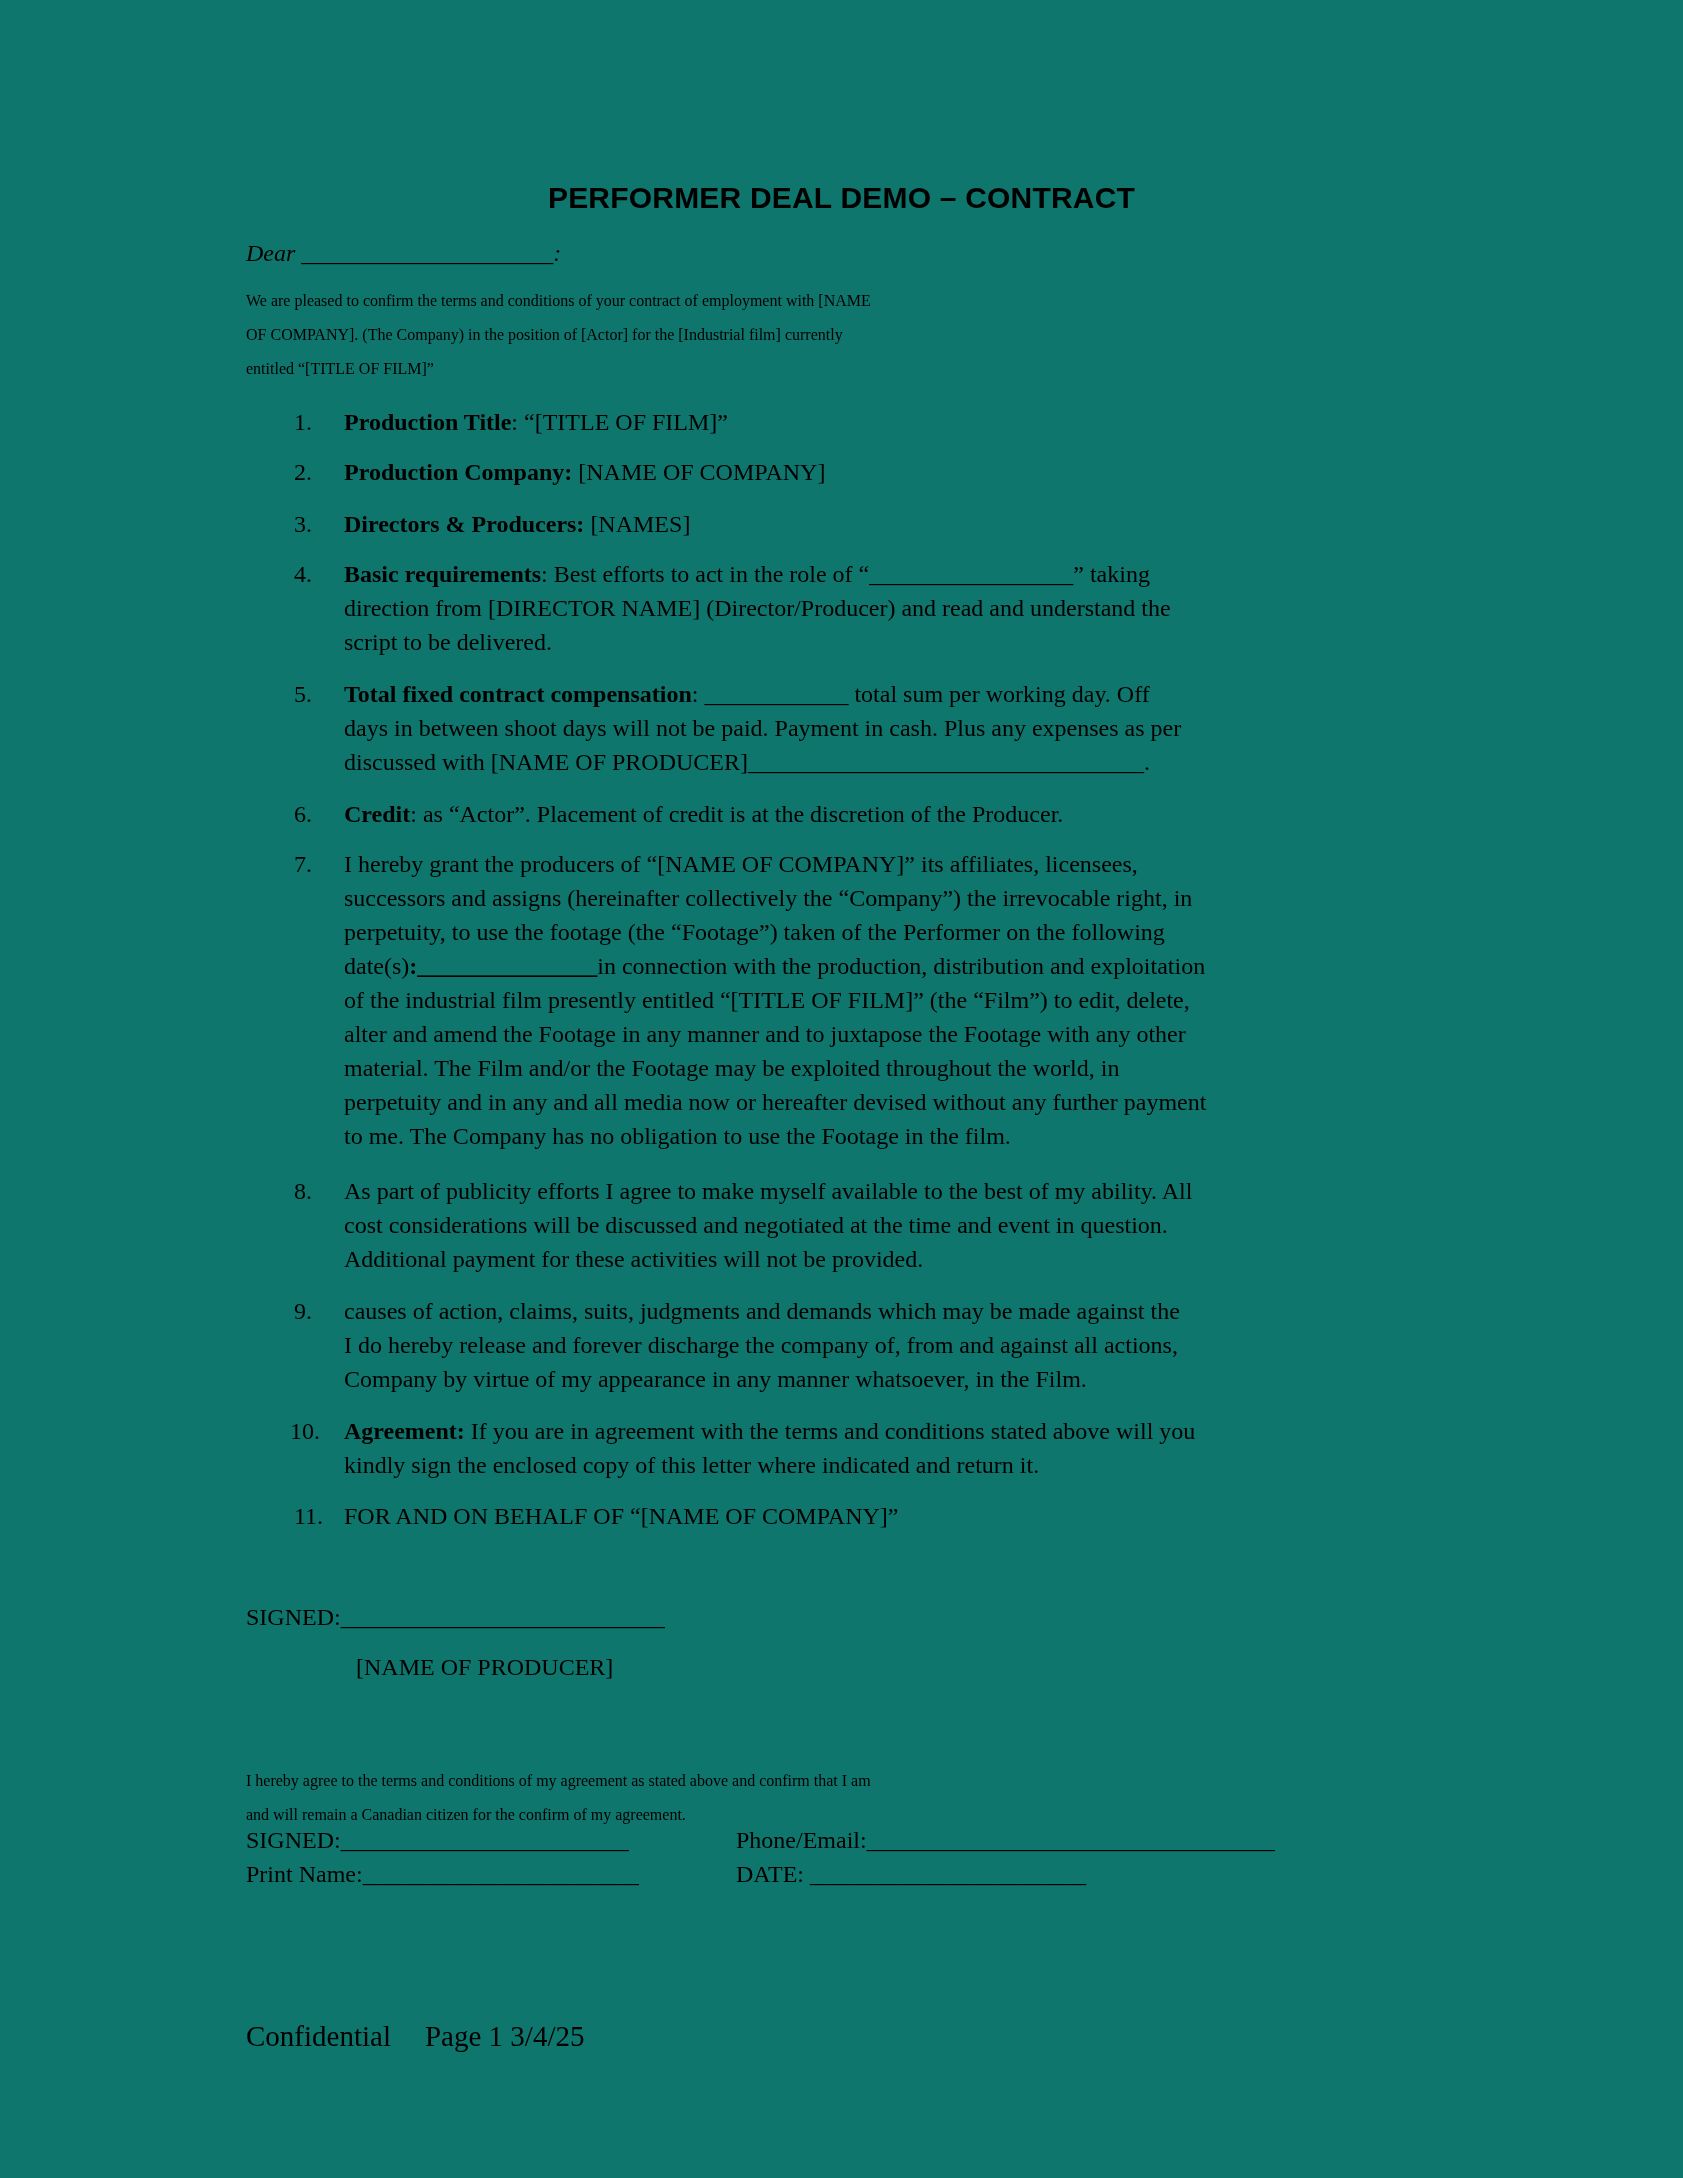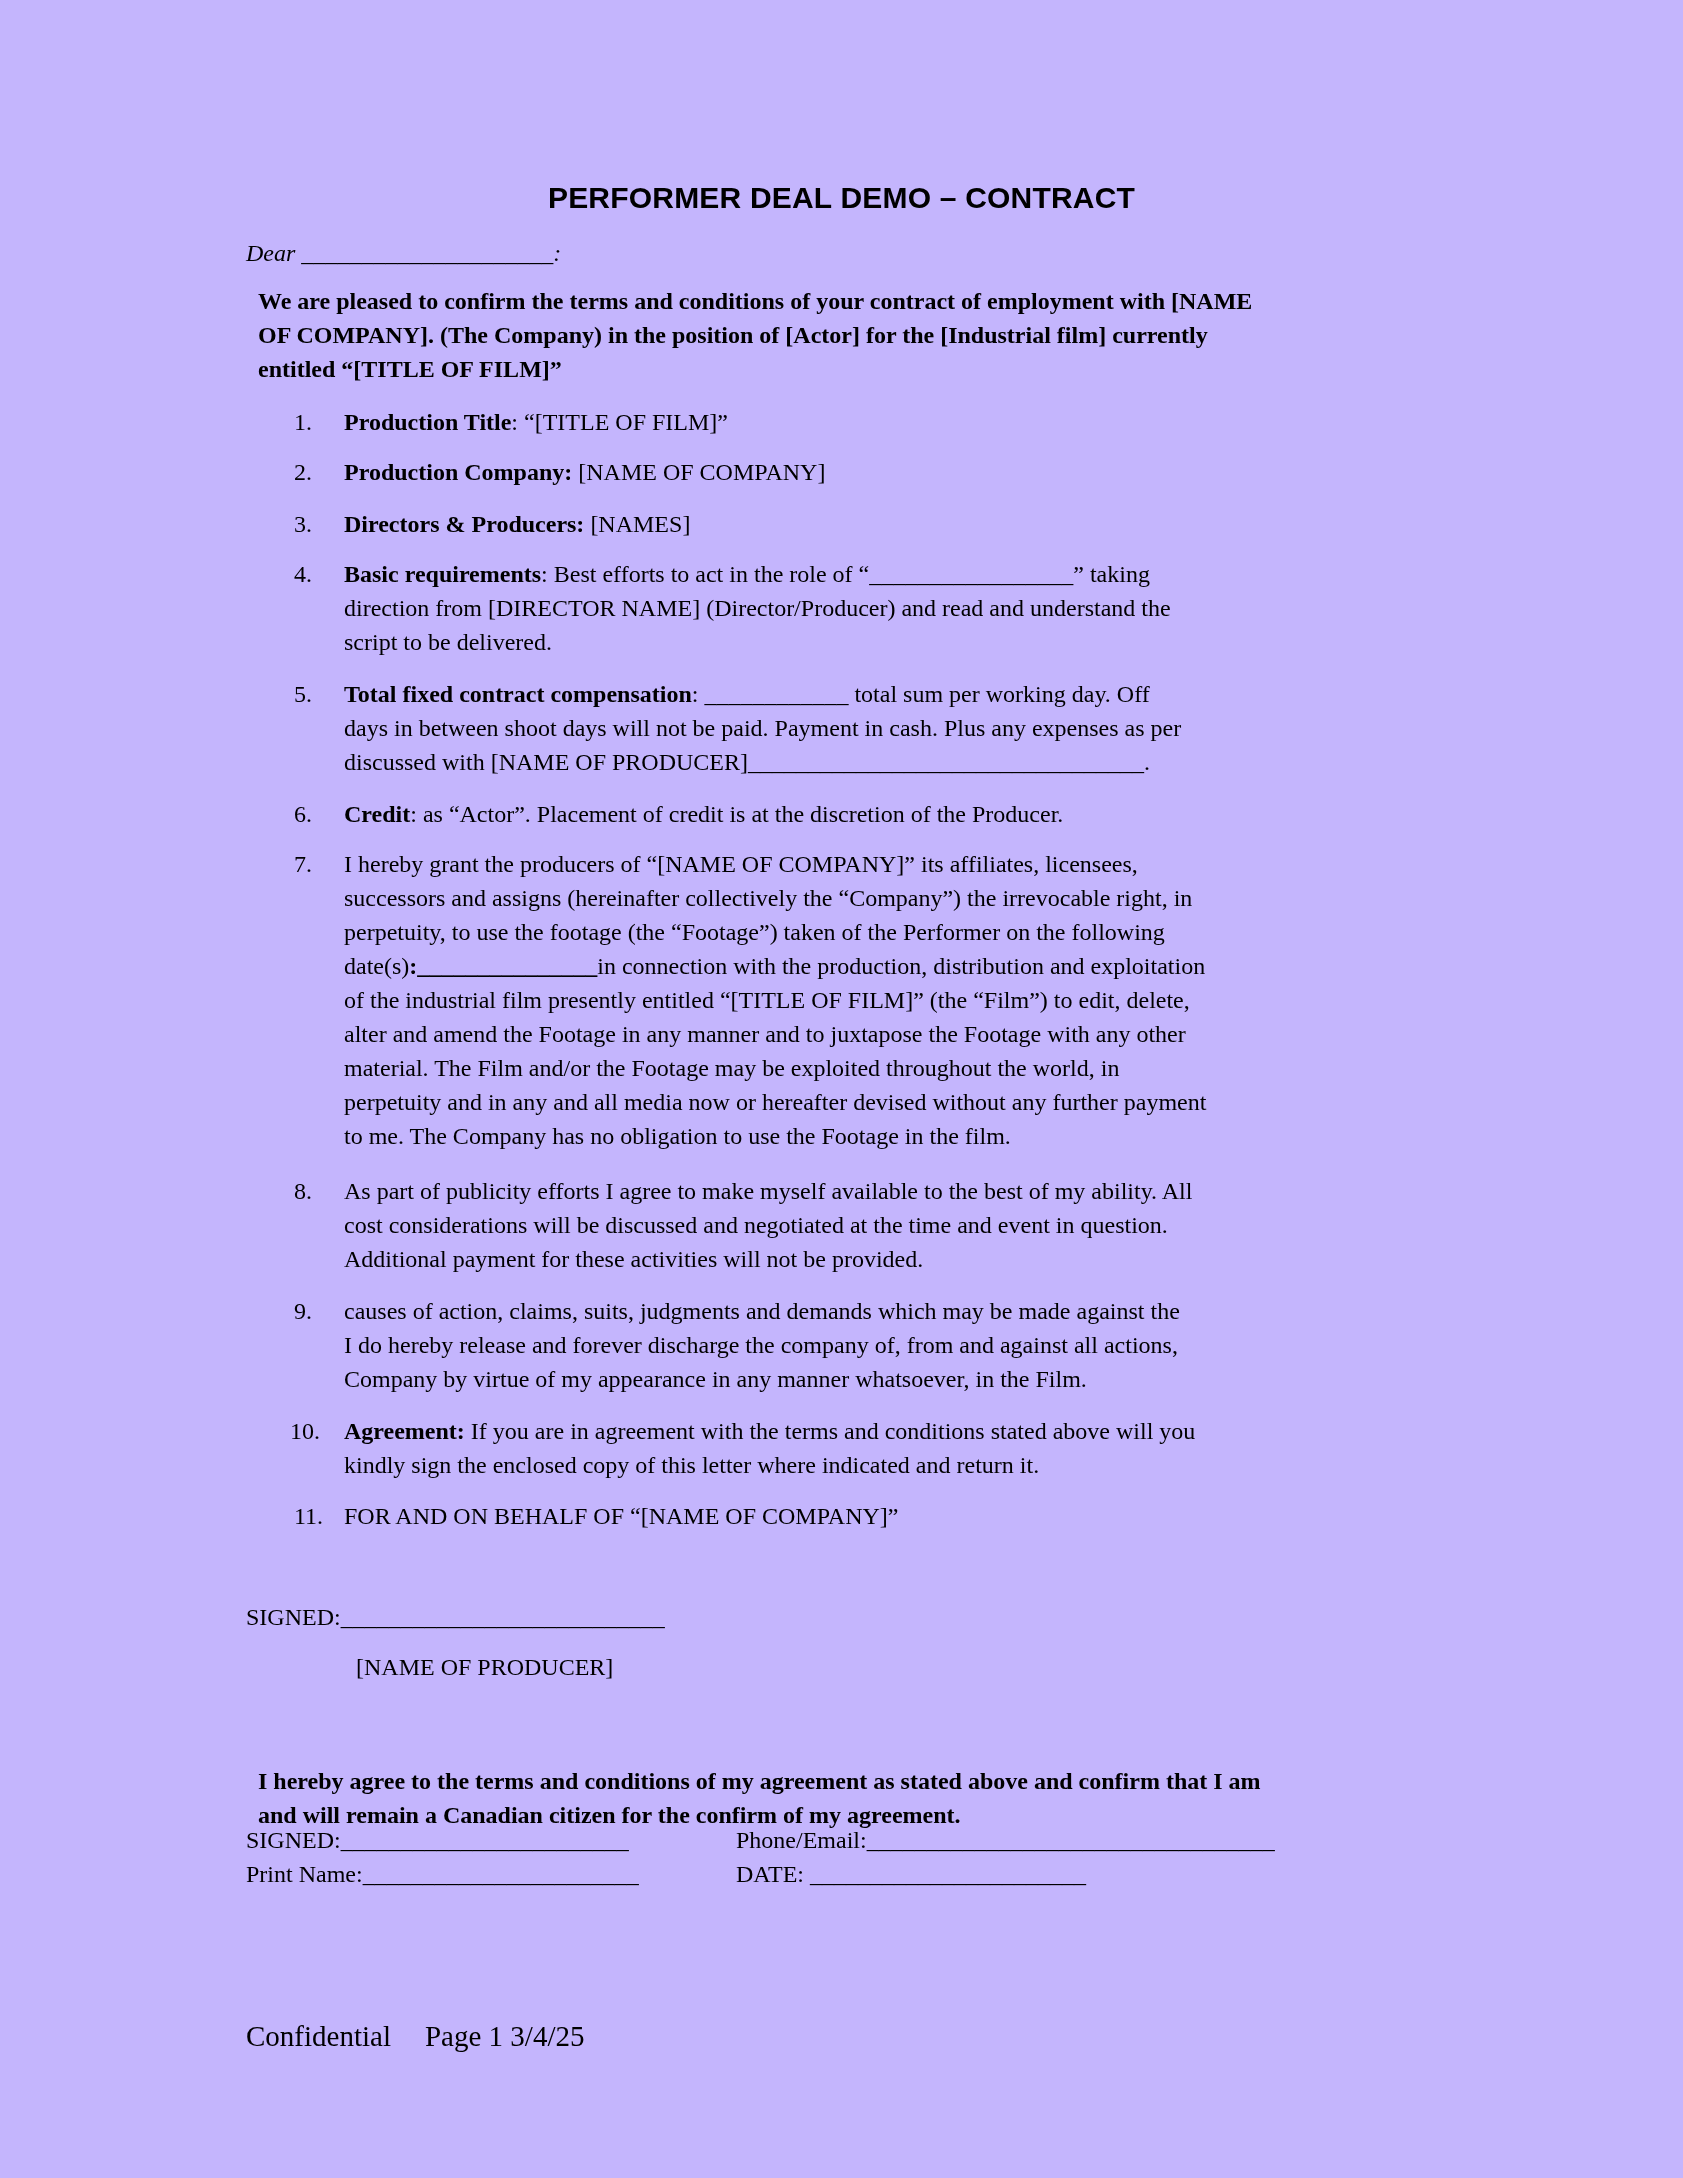--- a/index.html
+++ b/index.html
@@ -1,23 +1,23 @@
 <!DOCTYPE html>
 <html><head>
 <meta charset="utf-8">
 <style>
   html, body { margin:0; padding:0; background:#ffffff; }
   body { width:1683px; height:2178px; position:relative; overflow:hidden;
          font-family:"Liberation Serif", serif; color:#000; }
-  .page { position:absolute; left:0; top:0; width:1683px; height:2178px; background:#c4b5fd; }
+  .page { position:absolute; left:0; top:0; width:1683px; height:2178px; background:#0f766e; }
   .title { position:absolute; left:0; width:1683px; top:181px; text-align:center;
            font-family:"Liberation Sans", sans-serif; font-weight:bold; font-size:30px;
            letter-spacing:0.2px; }
   .txt { position:absolute; font-size:24px; line-height:34px; white-space:nowrap; }
-  .para { position:absolute; left:258px; width:1183px; font-size:24px; line-height:34px;font-weight:bold; }
+  .para { position:absolute; left:246px; width:1183px; font-size:16px; line-height:34px; }
   .dear { font-style:italic; }
   .item { position:absolute; left:246px; width:1183px; font-size:24px; line-height:34px; }
   .item .num { position:absolute; left:48px; top:0; }
   .item .body { position:absolute; left:98px; top:0; width:1089px; }
   .item .body div { white-space:nowrap; }
   b { font-weight:bold; }
   .footer { position:absolute; left:246px; top:2020px; font-size:29px; white-space:nowrap; }
 </style>
 </head>
 <body>

